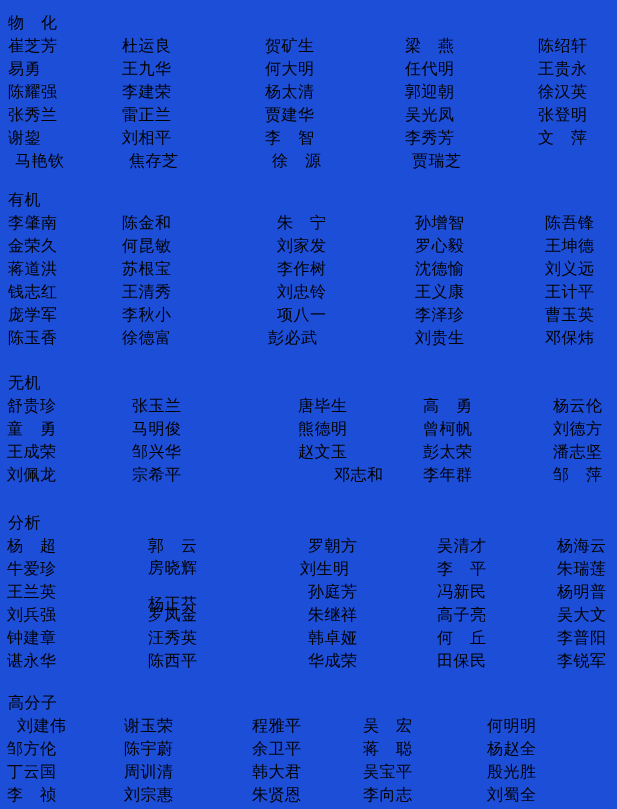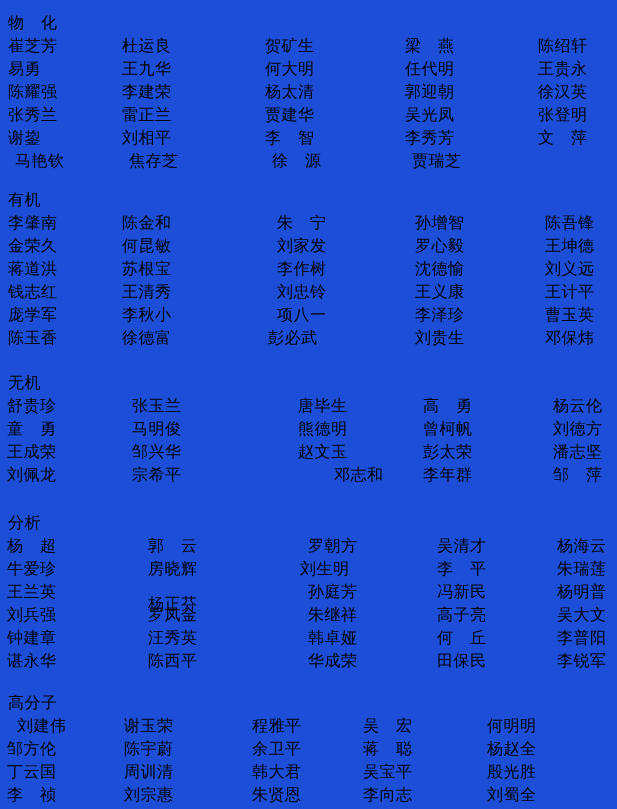--- a/index.html
+++ b/index.html
@@ -171,21 +171,21 @@
       <div class="section-title">分析</div>
       <div class="row" style="top: 23px;">
         <span class="name" style="left: 7px;">杨　超</span>
         <span class="name" style="left: 148px;">郭　云</span>
         <span class="name" style="left: 308px;">罗朝方</span>
         <span class="name" style="left: 437px;">吴清才</span>
         <span class="name" style="left: 557px;">杨海云</span>
       </div>
       <div class="row" style="top: 46px;">
         <span class="name" style="left: 7px;">牛爱珍</span>
-        <span class="name" style="left: 148px;">房晓辉</span>
+        <span class="name" style="left: 148px; font-family: Liberation Mono, monospace;">房晓辉</span>
         <span class="name" style="left: 300px;">刘生明</span>
         <span class="name" style="left: 437px;">李　平</span>
         <span class="name" style="left: 557px;">朱瑞莲</span>
       </div>
       <div class="row" style="top: 69px;">
         <span class="name" style="left: 7px;">王兰英</span>
         <span class="name" style="left: 148px; margin-top: 12px;">杨正芬</span>
         <span class="name" style="left: 308px;">孙庭芳</span>
         <span class="name" style="left: 437px;">冯新民</span>
         <span class="name" style="left: 557px;">杨明普</span>

